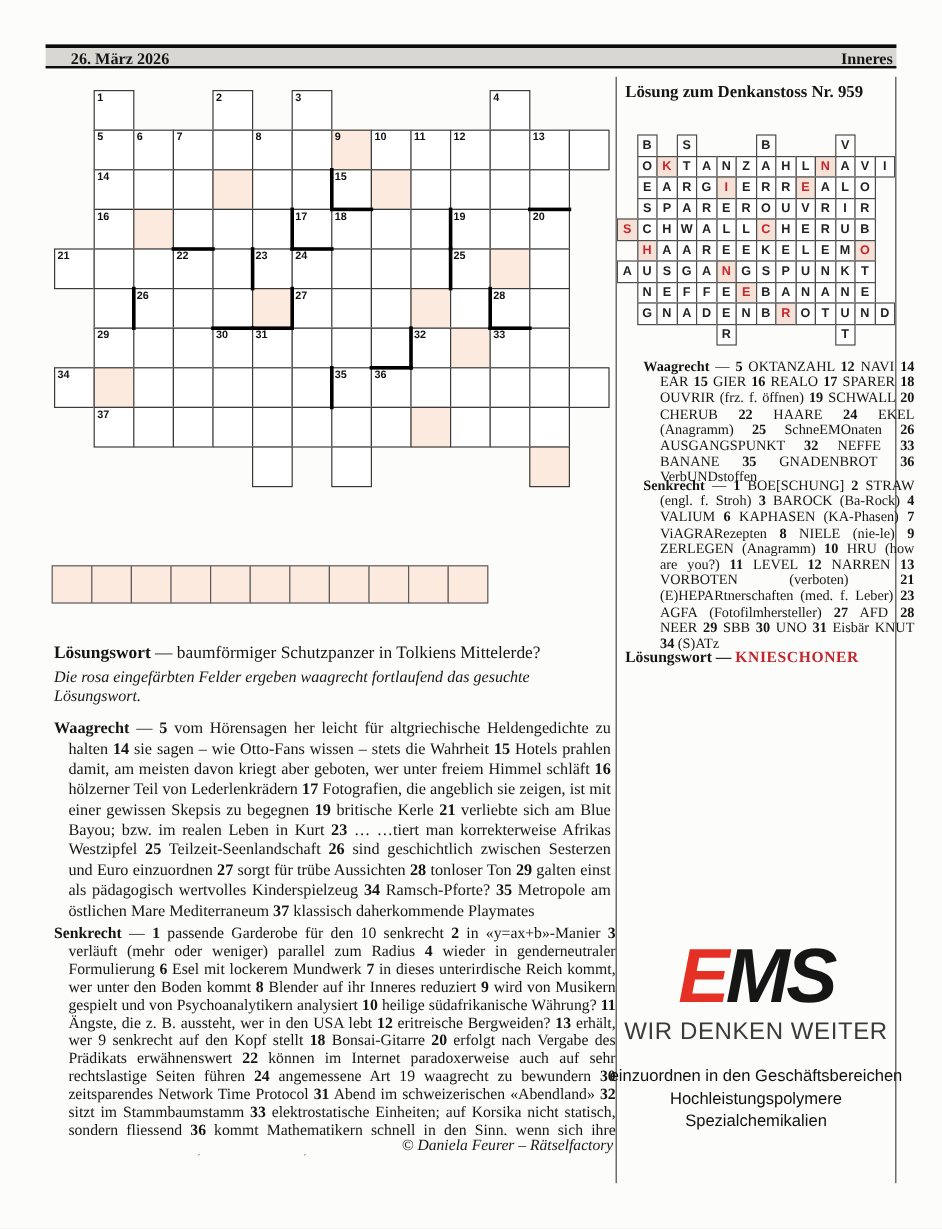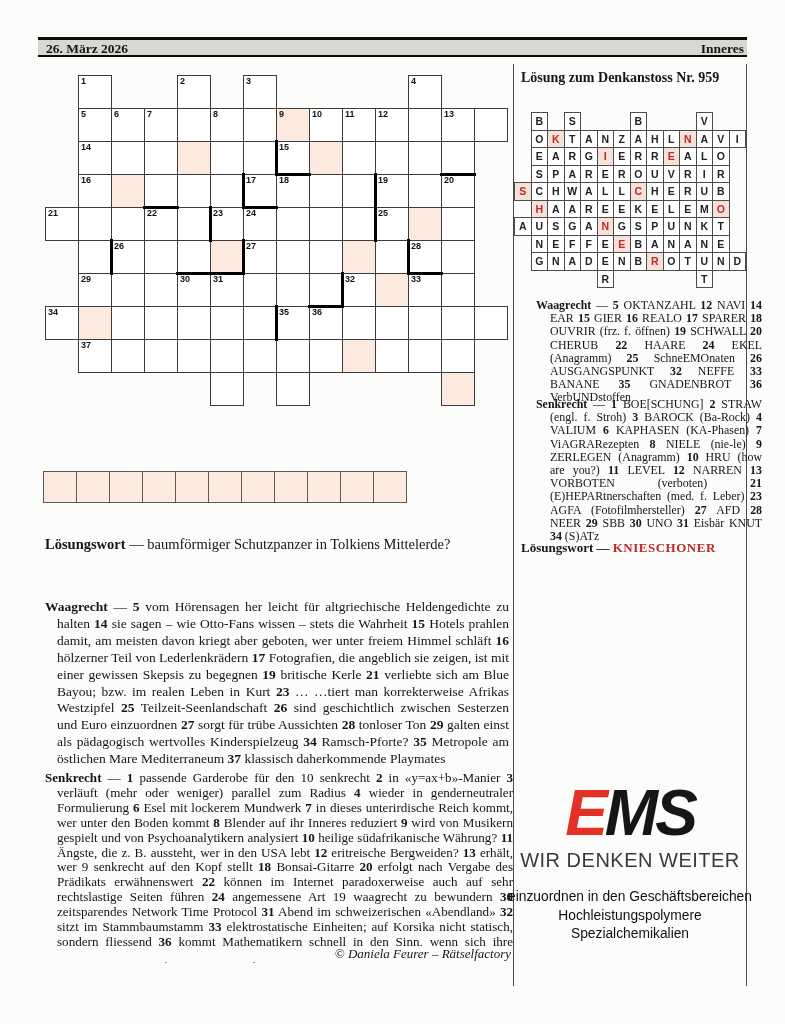--- a/index.html
+++ b/index.html
@@ -3,21 +3,21 @@
 <meta charset="utf-8">
 <style>
   html,body{margin:0;padding:0;background:#e9e8e4;}
   .page{position:relative;width:785px;height:1024px;background:#fcfcfa;margin:0 auto;overflow:hidden;
         font-family:"Liberation Serif",serif;color:#151515;}
 
   
   .header{position:absolute;left:38px;top:37px;width:709px;height:20px;box-sizing:border-box;
           background:#d8d7d2;border-top:3px solid #0b0b0b;border-bottom:2px solid #0b0b0b;
           font-weight:bold;font-size:13.5px;line-height:15px;}
-  .header .hl{position:absolute;left:8px;top:1px;}
+  .header .hl{position:absolute;left:21px;top:1px;}
   .header .hc{position:absolute;left:0;right:0;top:1px;text-align:center;}
   .header .hr{position:absolute;right:3px;top:1px;}
 
   
   .gridbox{position:absolute;}
   .cell{position:absolute;box-sizing:border-box;border:1px solid #3b3b3b;background:#fff;}
   .cell.pink{background:#fceade;}
   .cell .num{position:absolute;top:0px;left:2px;font:bold 9px "Liberation Sans",sans-serif;color:#111;}
   .thick{position:absolute;background:#000;}
 
@@ -278,20 +278,21 @@
       <div class="cell" style="left: 132px; top: 0px; width: 34px; height: 32px;"></div>
       <div class="cell" style="left: 165px; top: 0px; width: 34px; height: 32px;"></div>
       <div class="cell" style="left: 198px; top: 0px; width: 34px; height: 32px;"></div>
       <div class="cell" style="left: 231px; top: 0px; width: 34px; height: 32px;"></div>
       <div class="cell" style="left: 264px; top: 0px; width: 34px; height: 32px;"></div>
       <div class="cell" style="left: 297px; top: 0px; width: 34px; height: 32px;"></div>
       <div class="cell" style="left: 330px; top: 0px; width: 34px; height: 32px;"></div>
     </div>
 
   <div class="sw-line"><span class="b">Lösungswort</span><span> — baumförmiger Schutzpanzer in Tolkiens Mittelerde?</span></div>
+  <div class="sw-note">Die rosa eingefärbten Felder ergeben waagrecht fortlaufend das gesuchte Lösungswort.</div>
 
   <div class="clues across"><span class="b">Waagrecht</span><span> — </span><span class="b">5</span><span> vom Hörensagen her leicht für altgriechische Heldengedichte zu halten </span><span class="b">14</span><span> sie sagen – wie Otto-Fans wissen – stets die Wahrheit </span><span class="b">15</span><span> Hotels prahlen damit, am meisten davon kriegt aber geboten, wer unter freiem Himmel schläft </span><span class="b">16</span><span> hölzerner Teil von Lederlenkrädern </span><span class="b">17</span><span> Fotografien, die angeblich sie zeigen, ist mit einer gewissen Skepsis zu begegnen </span><span class="b">19</span><span> britische Kerle </span><span class="b">21</span><span> verliebte sich am Blue Bayou; bzw. im realen Leben in Kurt </span><span class="b">23</span><span> … …tiert man korrekterweise Afrikas Westzipfel </span><span class="b">25</span><span> Teilzeit-Seenlandschaft </span><span class="b">26</span><span> sind geschichtlich zwischen Sesterzen und Euro einzuordnen </span><span class="b">27</span><span> sorgt für trübe Aussichten </span><span class="b">28</span><span> tonloser Ton </span><span class="b">29</span><span> galten einst als pädagogisch wertvolles Kinderspielzeug </span><span class="b">34</span><span> Ramsch-Pforte? </span><span class="b">35</span><span> Metropole am östlichen Mare Mediterraneum </span><span class="b">37</span><span> klassisch daherkommende Playmates</span></div>
   <div class="clues down"><span class="b">Senkrecht</span><span> — </span><span class="b">1</span><span> passende Garderobe für den 10 senkrecht </span><span class="b">2</span><span> in «y=ax+b»-Manier </span><span class="b">3</span><span> verläuft (mehr oder weniger) parallel zum Radius </span><span class="b">4</span><span> wieder in genderneutraler Formulierung </span><span class="b">6</span><span> Esel mit lockerem Mundwerk </span><span class="b">7</span><span> in dieses unterirdische Reich kommt, wer unter den Boden kommt </span><span class="b">8</span><span> Blender auf ihr Inneres reduziert </span><span class="b">9</span><span> wird von Musikern gespielt und von Psychoanalytikern analysiert </span><span class="b">10</span><span> heilige südafrikanische Währung? </span><span class="b">11</span><span> Ängste, die z. B. aussteht, wer in den USA lebt </span><span class="b">12</span><span> eritreische Bergweiden? </span><span class="b">13</span><span> erhält, wer 9 senkrecht auf den Kopf stellt </span><span class="b">18</span><span> Bonsai-Gitarre </span><span class="b">20</span><span> erfolgt nach Vergabe des Prädikats erwähnenswert </span><span class="b">22</span><span> können im Internet paradoxerweise auch auf sehr rechtslastige Seiten führen </span><span class="b">24</span><span> angemessene Art 19 waagrecht zu bewundern </span><span class="b">30</span><span> zeitsparendes Network Time Protocol </span><span class="b">31</span><span> Abend im schweizerischen «Abendland» </span><span class="b">32</span><span> sitzt im Stammbaumstamm </span><span class="b">33</span><span> elektrostatische Einheiten; auf Korsika nicht statisch, sondern fliessend </span><span class="b">36</span><span> kommt Mathematikern schnell in den Sinn, wenn sich ihre Gedanken im Kreise, bzw. um Kreise, drehen</span></div>
   <div class="credit">© Daniela Feurer – Rätselfactory</div>
 
   <div class="vrule" style="left:513px;"></div>
   <div class="vrule" style="left:746px;"></div>
 
   <div class="sol-title">Lösung zum Denkanstoss Nr. 959</div>
 

